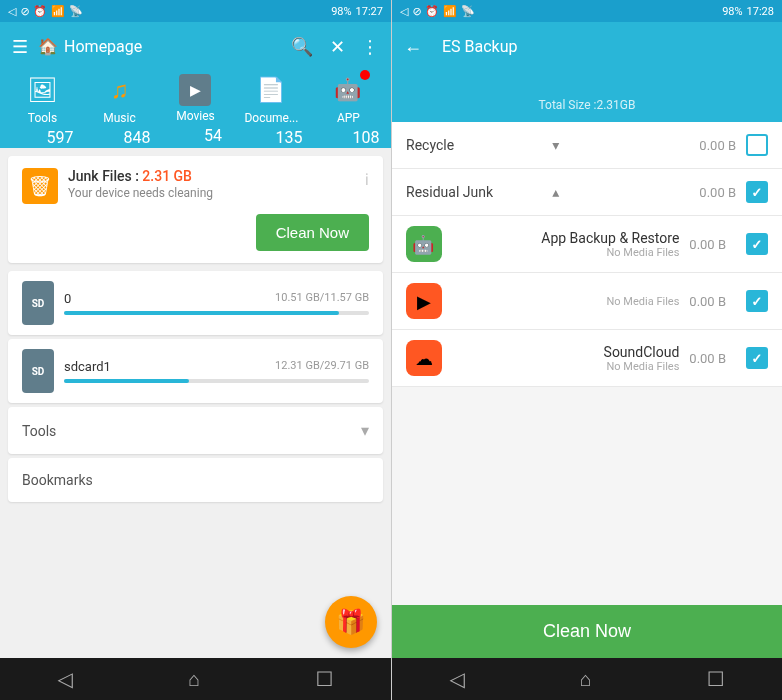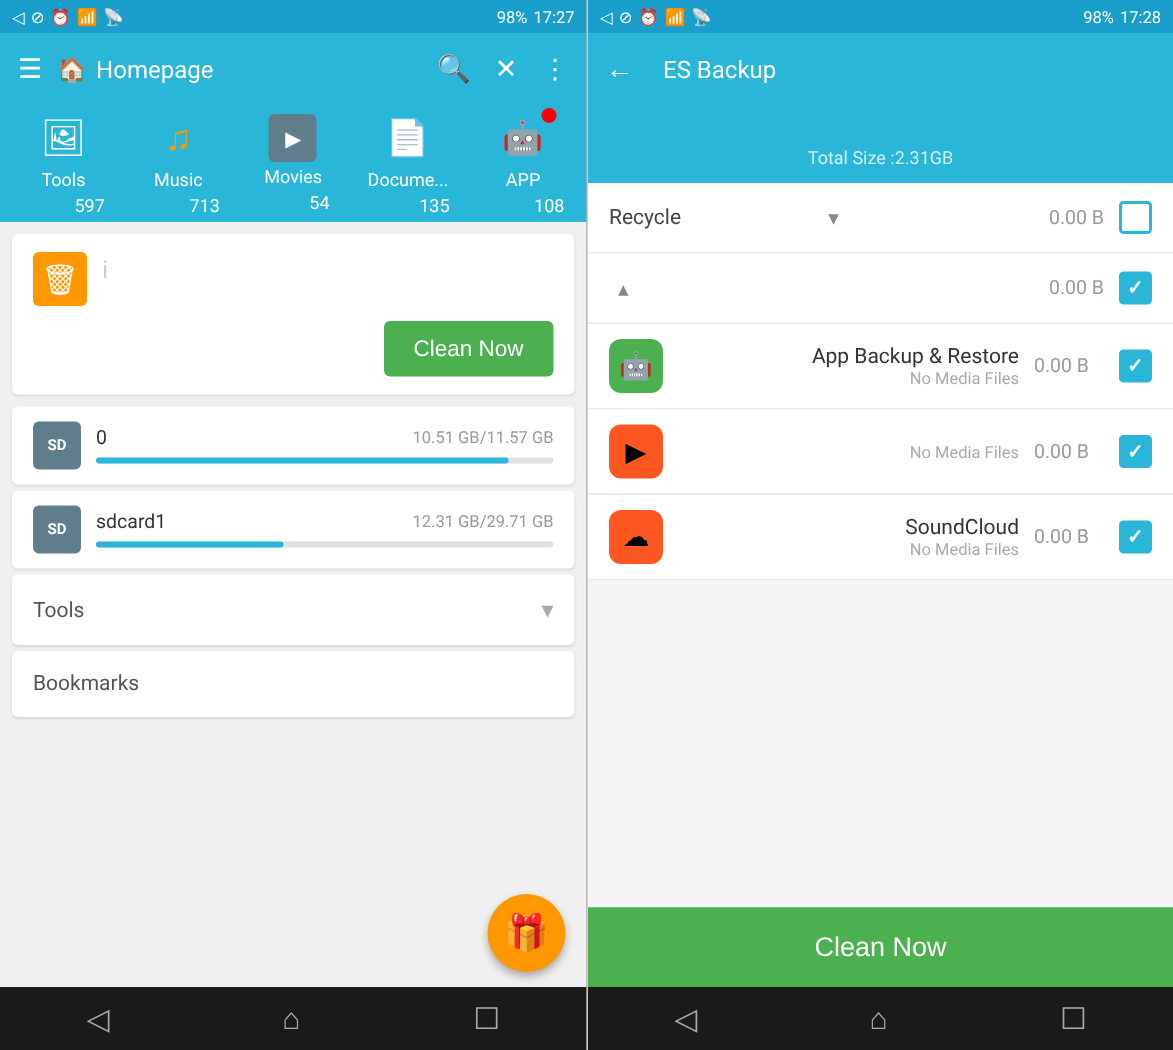--- a/index.html
+++ b/index.html
@@ -76,21 +76,21 @@
     }
     .category-icon {
       width: 36px;
       height: 36px;
       display: flex;
       align-items: center;
       justify-content: center;
       font-size: 24px;
     }
     .category-label { font-size: 12px; font-weight: 400; }
-    .category-count { font-size: 12px; font-weight: 400; margin-left: 35px; }
+    .category-count { font-size: 16px; font-weight: 400; margin-left: 35px; }
 
     
     .content-area {
       flex: 1;
       overflow-y: auto;
       background: #f0f0f0;
       padding: 0;
     }
 
     
@@ -145,21 +145,21 @@
       padding: 10px 14px;
       box-shadow: 0 1px 2px rgba(0,0,0,0.1);
     }
     .storage-row {
       display: flex;
       align-items: center;
       gap: 10px;
     }
     .sd-icon {
       width: 32px;
-      height: 32px;
+      height: 44px;
       background: #607d8b;
       border-radius: 4px;
       display: flex;
       align-items: center;
       justify-content: center;
       color: white;
       font-size: 10px;
       font-weight: bold;
       flex-shrink: 0;
     }
@@ -399,21 +399,21 @@
 
     <div class="category-bar">
       <div class="category-item">
         <div class="category-icon">🖼</div>
         <span class="category-label">Tools</span>
         <span class="category-count">597</span>
       </div>
       <div class="category-item">
         <div class="category-icon" style="color:#ff9800;">♫</div>
         <span class="category-label">Music</span>
-        <span class="category-count">713</span>
+        <span class="category-count">848</span>
       </div>
       <div class="category-item">
         <div class="category-icon" style="background:#607d8b;border-radius:4px;width:32px;height:32px;display:flex;align-items:center;justify-content:center;font-size:14px;">▶</div>
         <span class="category-label">Movies</span>
         <span class="category-count">54</span>
       </div>
       <div class="category-item">
         <div class="category-icon">📄</div>
         <span class="category-label">Docume...</span>
         <span class="category-count">135</span>
@@ -426,20 +426,26 @@
         <span class="category-label">APP</span>
         <span class="category-count">108</span>
       </div>
     </div>
 
     <div class="content-area">
 
       <div class="junk-card">
         <div class="junk-header">
           <div class="trash-icon-wrap">🗑</div>
+          <div class="junk-info">
+            <div class="junk-title">
+              Junk Files : <span>2.31 GB</span>
+            </div>
+            <div class="junk-subtitle">Your device needs cleaning</div>
+          </div>
           <span class="junk-info-icon">ℹ</span>
         </div>
         <button class="clean-now-btn">Clean Now</button>
       </div>
 
       <div class="storage-card">
         <div class="storage-row">
           <div class="sd-icon">SD</div>
           <div class="storage-info">
             <div style="display:flex;justify-content:space-between;">
@@ -523,20 +529,21 @@
 
     <div class="right-list-item">
       <span class="right-list-item-label">Recycle</span>
       <span class="chevron-up">▾</span>
       <span style="flex:1;"></span>
       <span class="right-list-item-size">0.00 B</span>
       <div class="checkbox empty"></div>
     </div>
 
     <div class="right-list-item">
+      <span class="right-list-item-label">Residual Junk</span>
       <span class="chevron-up">▴</span>
       <span style="flex:1;"></span>
       <span class="right-list-item-size">0.00 B</span>
       <div class="checkbox checked"></div>
     </div>
 
     <div class="app-list-item">
       <div class="app-icon-placeholder green">🤖</div>
       <div class="app-info">
         <div class="app-name">App Backup &amp; Restore</div>

